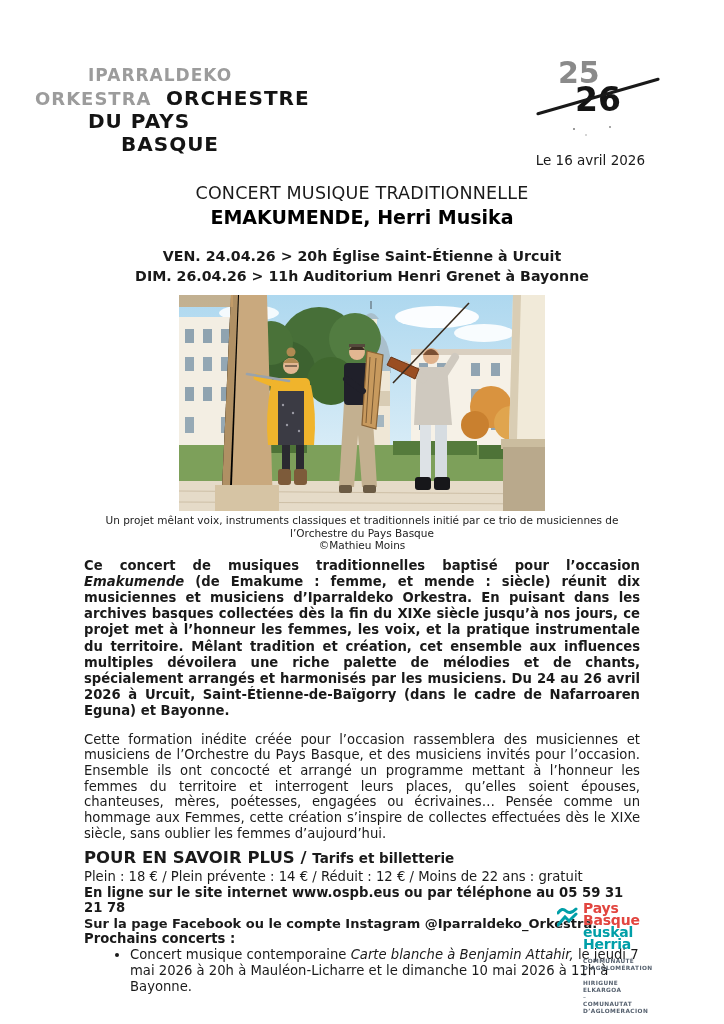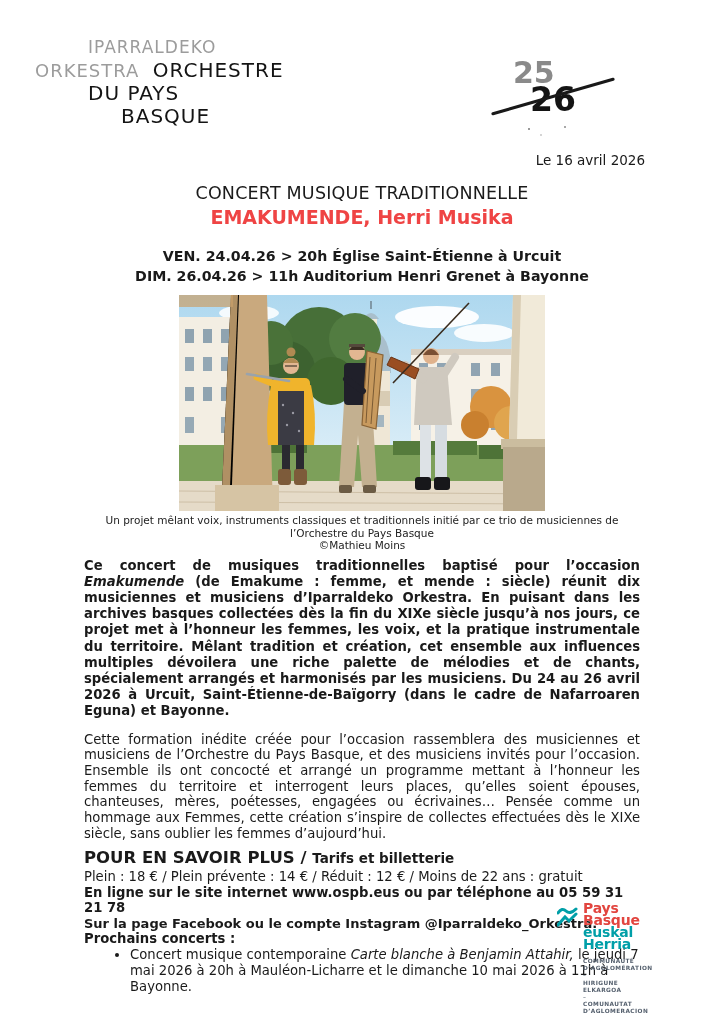--- a/index.html
+++ b/index.html
@@ -4,51 +4,51 @@
 <style>
   * { margin:0; padding:0; box-sizing:border-box; }
   html,body { background:#888; }
   .page {
     position:relative; width:724px; height:1024px; margin:0 auto;
     background:#ffffff; overflow:hidden; color:#1a1a1a;
     font-family:"DejaVu Sans","Liberation Sans",sans-serif;
   }
 
   
-  .brand { position:absolute; left:35px; top:36px; width:280px; line-height:23px;
-           font-weight:400; letter-spacing:1px; white-space:nowrap; }
+  .brand { position:absolute; left:35px; top:64px; width:280px; line-height:23px;
+           font-weight:700; letter-spacing:1px; white-space:nowrap; }
   .brand .gray { color:#9c9c9c; }
   .brand .blk  { color:#141414; }
   .brand .l1 { font-size:17px; margin-left:53px; }
   .brand .l2 { font-size:18px; }
   .brand .l2 .blk { font-size:20px; }
   .brand .l3 { font-size:20px; margin-left:53px; }
   .brand .l4 { font-size:20px; margin-left:86px; }
 
   
-  .season { position:absolute; left:511px; top:55px; width:110px; height:75px; }
+  .season { position:absolute; left:556px; top:55px; width:110px; height:75px; }
   .season .s25 { position:absolute; left:2px;  top:0;    font-size:30px; font-weight:700; color:#8a8a8a; }
   .season .s26 { position:absolute; left:19px; top:25px; font-size:33px; font-weight:700; color:#141414; }
   .season .swoosh { position:absolute; left:-22px; top:40px; width:128px; height:3px;
                     background:#191919; transform:rotate(-16deg); border-radius:3px; }
   .season .speckles { position:absolute; left:10px; top:68px; width:60px; height:20px;
     background:
       radial-gradient(circle 1.4px at 8px 6px,  #9a9a9a 60%, transparent 70%),
       radial-gradient(circle 1.1px at 20px 12px,#b5b5b5 60%, transparent 70%),
       radial-gradient(circle 1.2px at 44px 4px, #a8a8a8 60%, transparent 70%),
       radial-gradient(circle 1px   at 55px 14px,#bdbdbd 60%, transparent 70%);
   }
 
   
   .dateline { position:absolute; top:152px; right:79px; font-size:13.5px; color:#191919; }
 
   
   .main { position:absolute; left:84px; top:183px; width:556px; }
   .title    { text-align:center; font-size:17.5px; line-height:21px; letter-spacing:.2px; }
-  .subtitle { text-align:center; font-size:19px; line-height:23px; font-weight:700; color:#ef4444; margin-top:2px; }
+  .subtitle { text-align:center; font-size:19px; line-height:23px; font-weight:700; color:#000000; margin-top:2px; }
   .dates    { margin-top:18px; }
   .dates div { text-align:center; font-size:14.2px; line-height:19.5px; font-weight:700; }
 
   
   .photo { display:block; width:366px; height:216px; margin:9px auto 0; }
   .caption { margin-top:3px; text-align:center; font-size:10.5px; line-height:12.5px; color:#222; }
 
   
   .p1 { margin-top:6px; font-size:13.2px; line-height:16.2px; font-weight:700; text-align:justify; }
   .p1 .ital { font-style:italic; }

